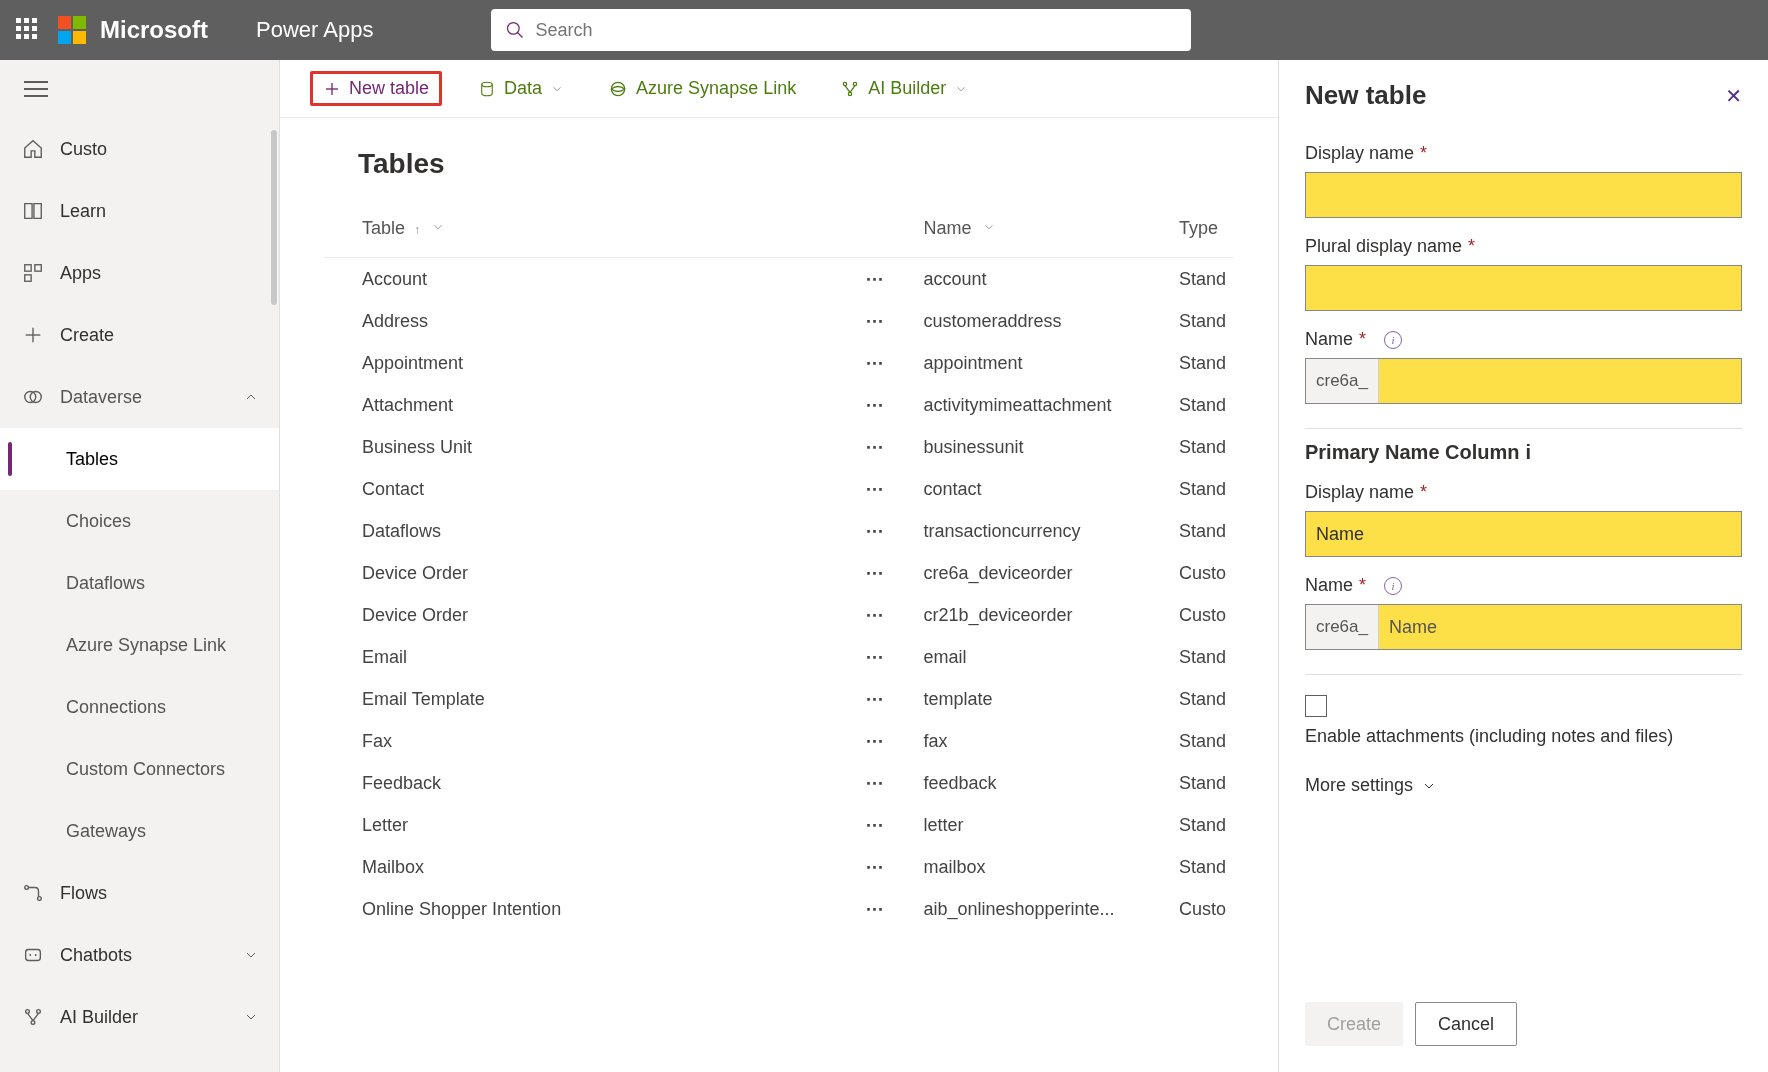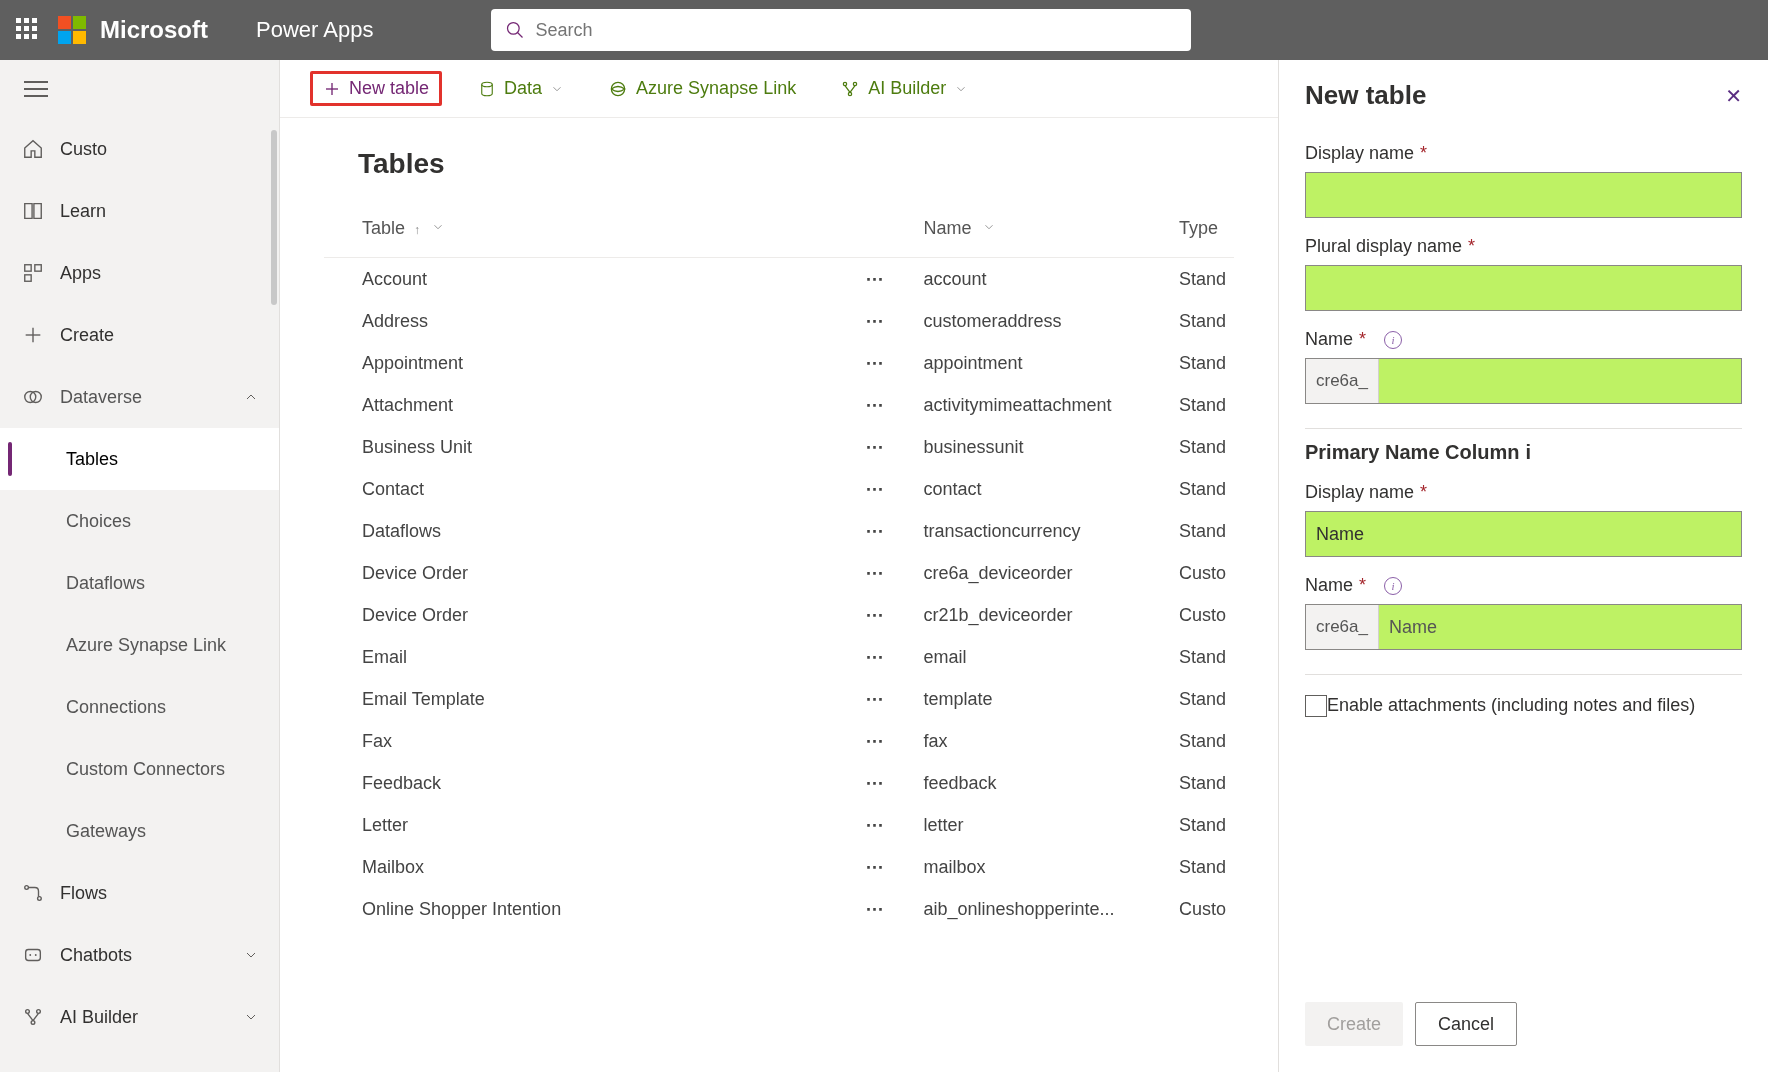--- a/index.html
+++ b/index.html
@@ -59,27 +59,27 @@
 
   
   .panel { width: 490px; background: #fff; border-left: 1px solid #e1dfdd; display: flex; flex-direction: column; padding: 0; position: relative; }
   .panel-head { display: flex; align-items: center; justify-content: space-between; padding: 20px 26px 8px 26px; }
   .panel-head h2 { font-size: 26px; font-weight: 600; }
   .close-x { font-size: 20px; color: #5a2d82; cursor: pointer; }
   .panel-body { padding: 6px 26px; flex: 1; overflow-y: auto; }
   .fld-label { font-size: 18px; color: #323130; margin-top: 18px; margin-bottom: 8px; display:flex; align-items:center; gap:6px;}
   .fld-label .req { color: #a4262c; }
   .fld-label .info { width:18px; height:18px; border:1.5px solid #8b5fa8; border-radius:50%; display:inline-flex; align-items:center; justify-content:center; font-size:11px; color:#8b5fa8; margin-left:12px; font-style: italic; font-family: Georgia, serif;}
-  .fld-input { width: 100%; height: 46px; border: 1px solid #8a8886; background: #bef264; padding: 0 10px; font-size: 18px; display:flex; align-items:center;}
+  .fld-input { width: 100%; height: 46px; border: 1px solid #8a8886; background: #fde047; padding: 0 10px; font-size: 18px; display:flex; align-items:center;}
   .fld-input.prefix { padding: 0; }
   .fld-input.prefix .pre { background: #f3f2f1; height: 100%; padding: 0 10px; display:flex; align-items:center; border-right:1px solid #d2d0ce; color:#555; font-size:17px;}
   .fld-input.prefix .val { padding: 0 10px; flex:1; color:#555; }
   .hr { border: none; border-top: 1px solid #e1dfdd; margin: 24px 0 12px; }
   .section-h { font-size: 20px; font-weight: 700; color: #323130; display:flex; align-items:center; gap:6px; margin-top:8px;}
-  .chk-row { display: flex; align-items: flex-start; gap: 0; margin-top: 18px; font-size: 18px; color:#323130; line-height:1.4;}
+  .chk-row { display: flex; align-items: flex-start; gap: 7px; margin-top: 18px; font-size: 18px; color:#323130; line-height:1.4;flex-direction:column;}
   .chk-row .box { width: 22px; height: 22px; border: 1.5px solid #605e5c; flex-shrink:0; margin-top:2px; cursor:pointer;}
   .more-set { font-size: 18px; color: #323130; margin-top: 26px; display:flex; align-items:center; gap:8px; cursor:pointer;}
   .panel-foot { padding: 18px 26px 26px; display: flex; gap: 12px; }
   .btn { height: 44px; padding: 0 22px; font-size: 18px; border-radius: 2px; cursor: pointer; display:flex; align-items:center;}
   .btn-primary { background: #f3f2f1; color: #a19f9d; border: none; }
   .btn-secondary { background: #fff; border: 1px solid #8a8886; color: #323130; }
 
   .icon-outline { stroke: currentColor; fill: none; stroke-width: 1.5; }
 </style>
 </head>
@@ -437,20 +437,26 @@
         <span class="val">Name</span>
       </div>
 
       <hr class="hr">
 
       <div class="chk-row">
         <div class="box"></div>
         <span>Enable attachments (including notes and files)</span>
       </div>
 
+      <div class="more-set">
+        <span>More settings</span>
+        <svg width="16" height="16" viewBox="0 0 24 24">
+            <polyline points="6 9 12 15 18 9" class="icon-outline"></polyline>
+          </svg>
+      </div>
     </div>
     <div class="panel-foot">
       <button class="btn btn-primary">
         <span>Create</span>
       </button>
       <button class="btn btn-secondary">
         <span>Cancel</span>
       </button>
     </div>
   </aside>

